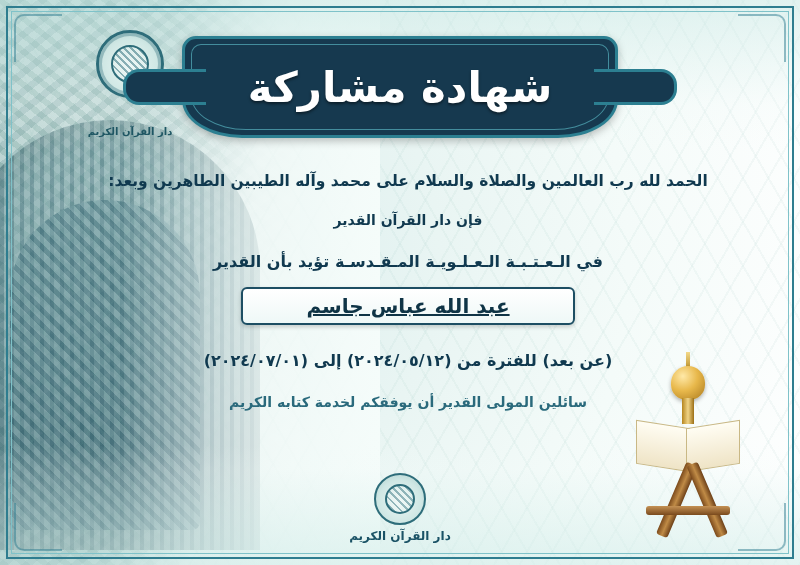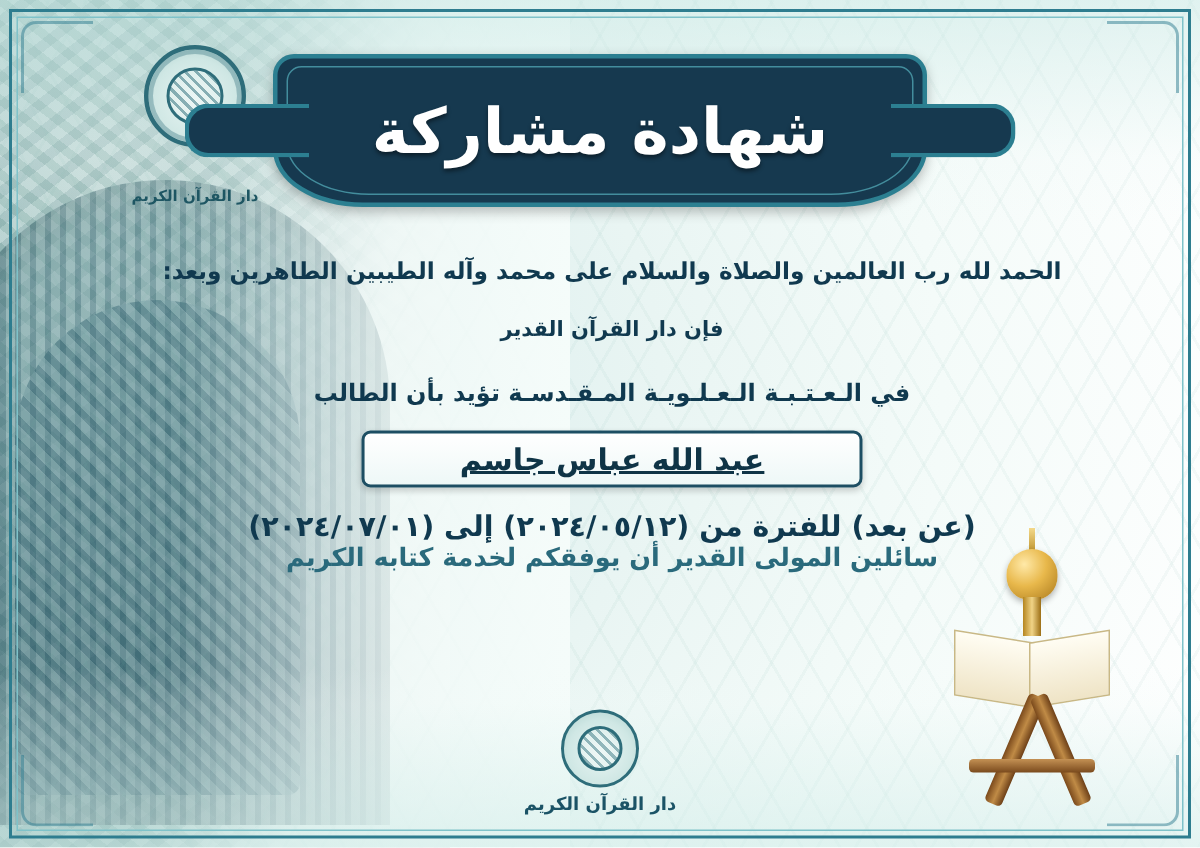--- a/index.html
+++ b/index.html
@@ -228,23 +228,24 @@
   }
   .name-text {
     font-size: 20px;
     font-weight: bold;
     color: #0f3446;
     letter-spacing: 1px;
     text-decoration: underline;
   }
 
   .line-4 { font-size: 16px; margin-top: 26px; color: #10394f; }
-  .line-5 { font-size: 19px; margin-top: 15px; color: #10394f; }
+  .line-5 { font-size: 16px; margin-top: 26px; color: #10394f; }
   .line-6 {
-    font-size: 17px;
+    font-size: 14px;
+    margin-top: 24px;
     color: #2a6a7c;
     font-weight: bold;
   }
 
   
   .footer-emblem {
     position: absolute;
     left: 50%;
     transform: translateX(-50%);
     bottom: 22px;
@@ -394,21 +395,21 @@
 
   <div class="title-banner">
     <div class="wing right"></div>
     <div class="wing left"></div>
     <div class="title-text">شهادة مشاركة</div>
   </div>
 
   <div class="body-text">
     <div class="line line-1">الحمد لله رب العالمين والصلاة والسلام على محمد وآله الطيبين الطاهرين وبعد:</div>
     <div class="line line-2">فإن دار القرآن القدير</div>
-    <div class="line line-3">في الـعـتـبـة الـعـلـويـة المـقـدسـة تؤيد بأن الطالب</div>
+    <div class="line line-3">في الـعـتـبـة الـعـلـويـة المـقـدسـة تؤيد بأن القدير</div>
 
     <div class="name-plate">
       <div class="name-text">عبد الله عباس جاسم</div>
     </div>
 
     <div class="line line-5">(عن بعد) للفترة من (٢٠٢٤/٠٥/١٢) إلى (٢٠٢٤/٠٧/٠١)</div>
     <div class="line line-6">سائلين المولى القدير أن يوفقكم لخدمة كتابه الكريم</div>
   </div>
 
   <div class="quran-stand">

